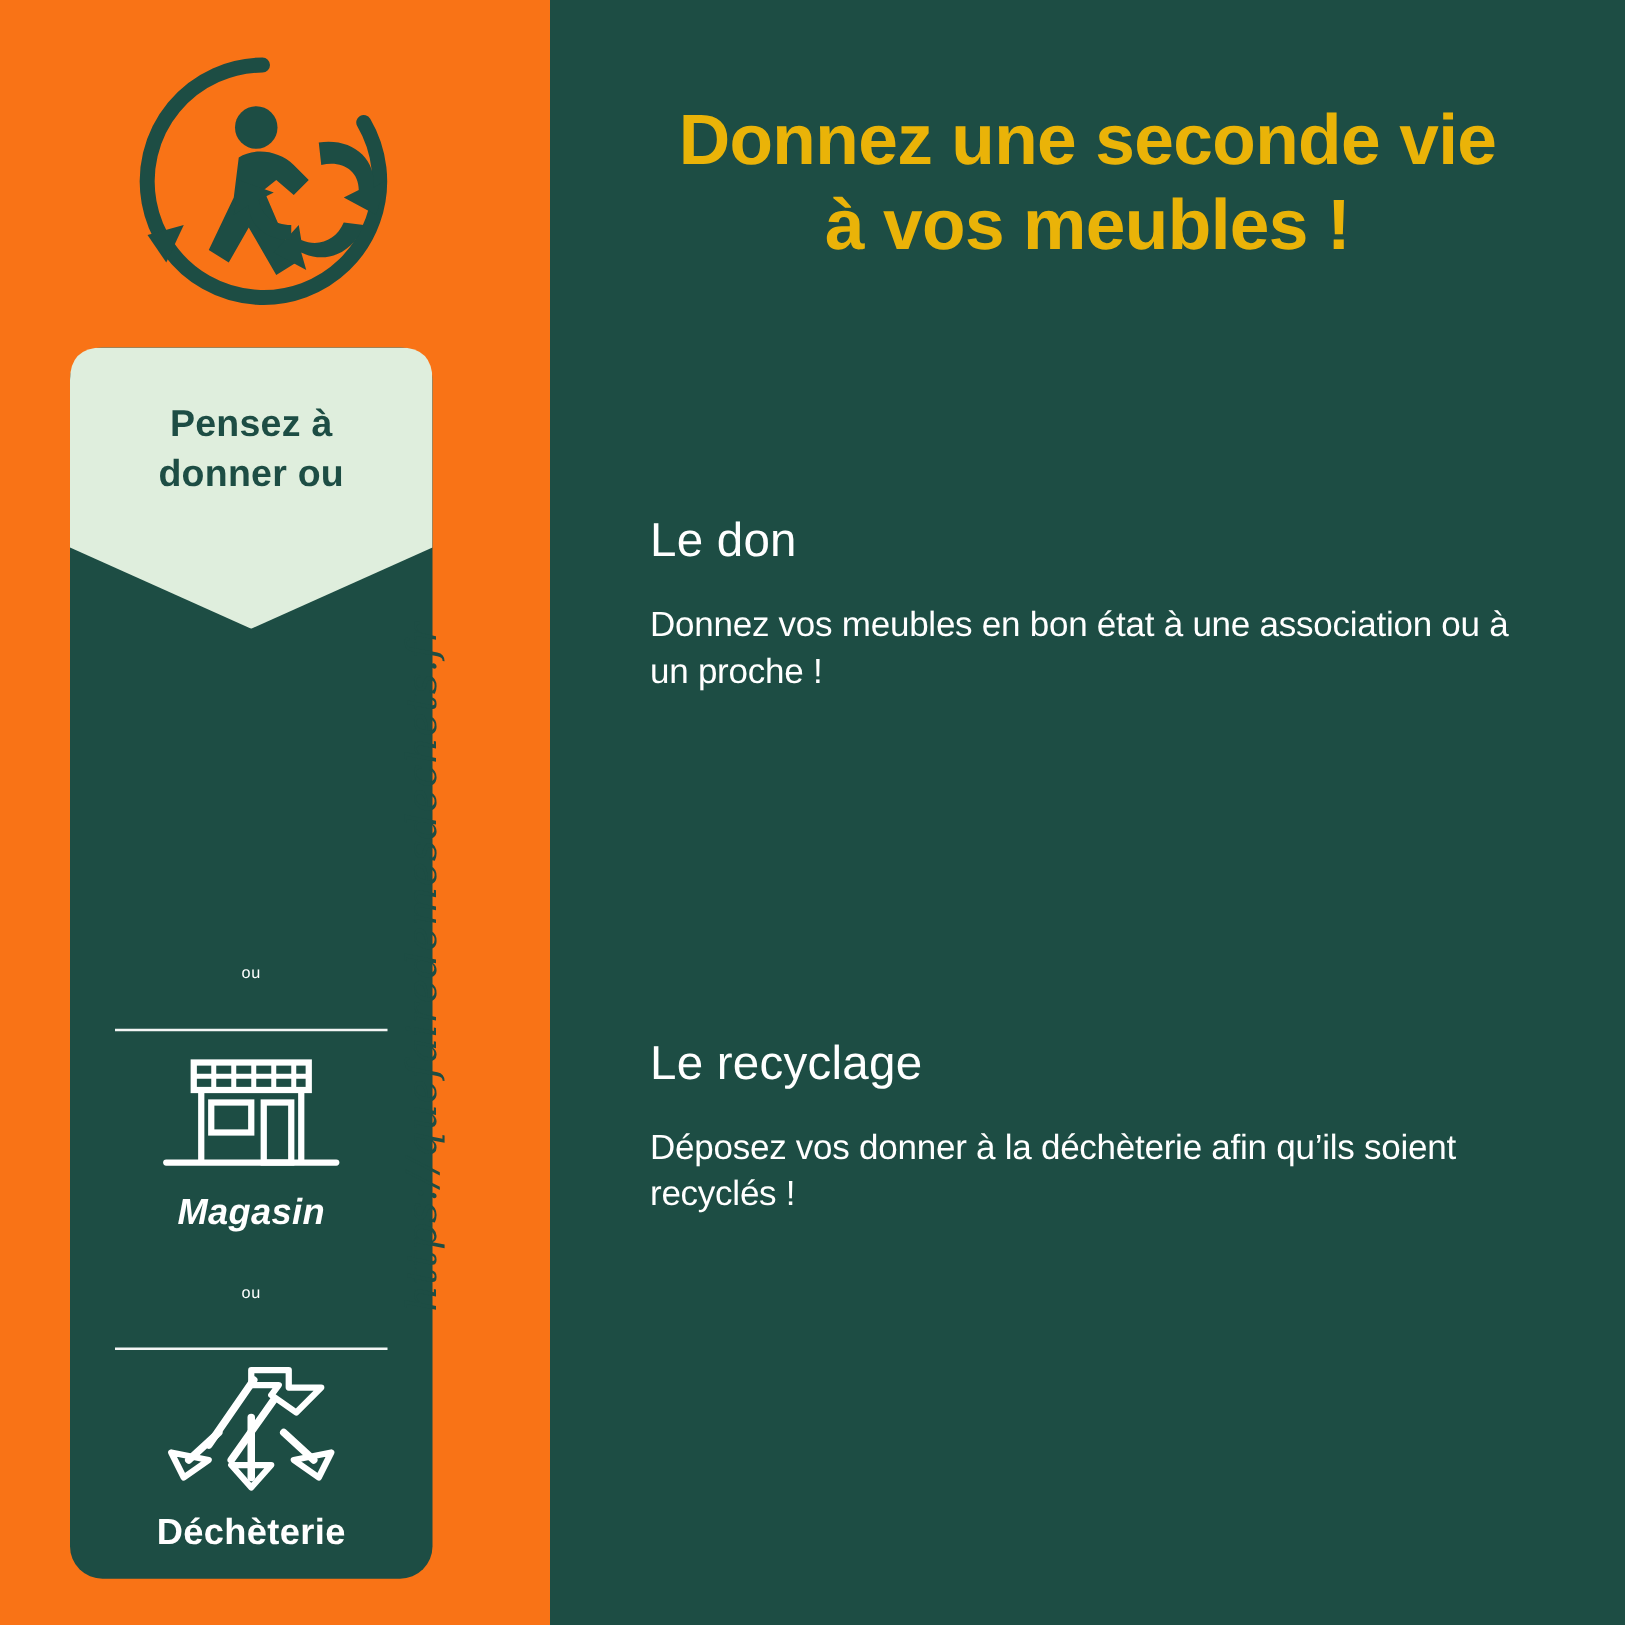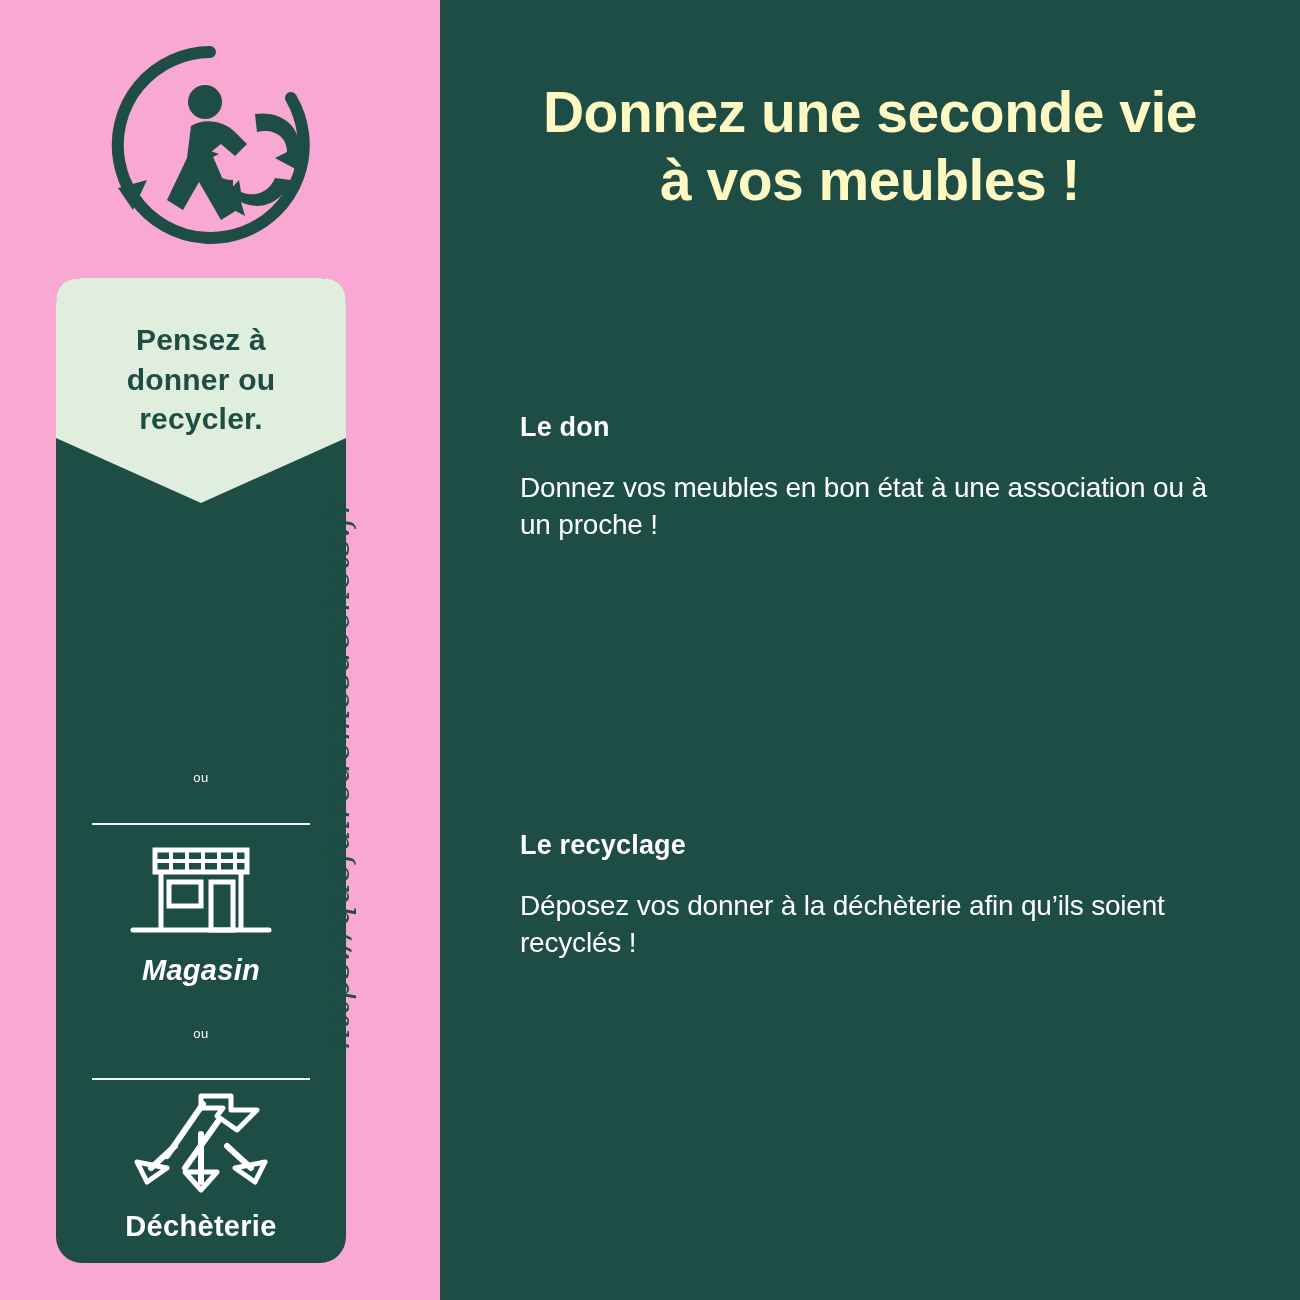--- a/index.html
+++ b/index.html
@@ -17,21 +17,21 @@
     position: relative;
     width: 1300px;
     height: 1300px;
     display: flex;
   }
   
   .left-panel {
     position: relative;
     width: 440px;
     height: 1300px;
-    background: #f9a8d4;
+    background: #f97316;
     flex: 0 0 440px;
   }
   .logo-wrap {
     position: absolute;
     left: 95px;
     top: 40px;
     width: 230px;
     height: 215px;
   }
   
@@ -123,35 +123,35 @@
     flex: 1 1 auto;
     height: 1300px;
     background: #1d4d44;
   }
   .headline {
     position: absolute;
     left: 30px;
     top: 78px;
     width: 800px;
     text-align: center;
-    color: #fef9c3;
+    color: #eab308;
     font-size: 57px;
     font-weight: bold;
     line-height: 1.2;
     letter-spacing: -.5px;
   }
   .section {
     position: absolute;
     left: 80px;
     width: 700px;
     color: #ffffff;
   }
   .section-title {
-    font-size: 27px;
-    font-weight: bold;
+    font-size: 38px;
+    font-weight: normal;
     letter-spacing: .2px;
   }
   .section-body {
     margin-top: 26px;
     font-size: 28px;
     line-height: 1.33;
     letter-spacing: -.2px;
   }
   #section-don { top: 412px; }
   #section-recyclage { top: 830px; }
@@ -181,21 +181,20 @@
 
     <div class="column">
 
       <div class="banner">
         <svg class="banner-shape" viewBox="0 0 290 225" width="290" height="225" preserveAspectRatio="none" aria-hidden="true">
           <path d="M0 26 Q0 0 26 0 L264 0 Q290 0 290 26 L290 160 L145 225 L0 160 Z" fill="#dfeedd"></path>
         </svg>
         <div class="banner-text">
           <div>Pensez à</div>
           <div>donner ou</div>
-          <div>recycler.</div>
         </div>
       </div>
 
 
       <div class="sep" style="top: 492px;">ou</div>
       <div class="divider" style="top: 545px;"></div>
 
       <div class="step" style="top: 552px; font-style: italic;">
         <span class="step-icon">
           <svg viewBox="0 0 180 112" width="180" height="112" aria-hidden="true">

